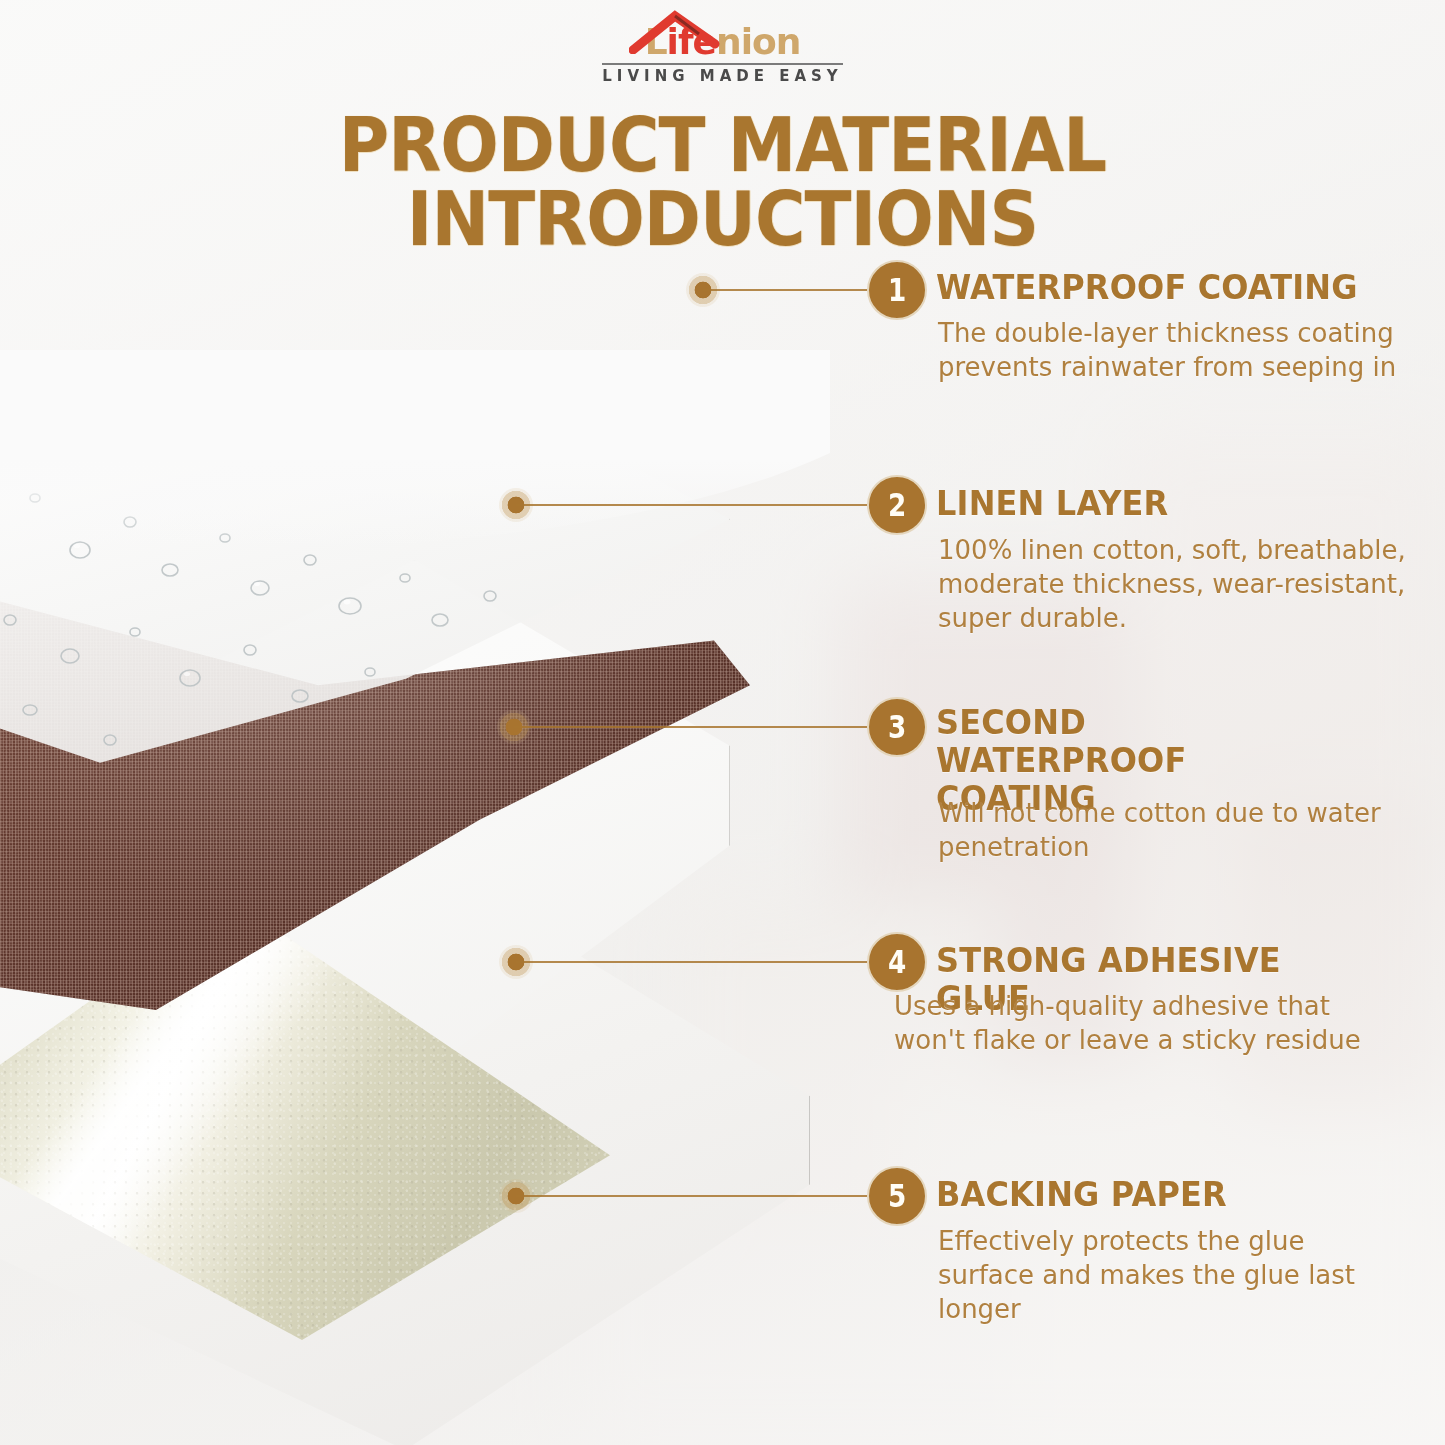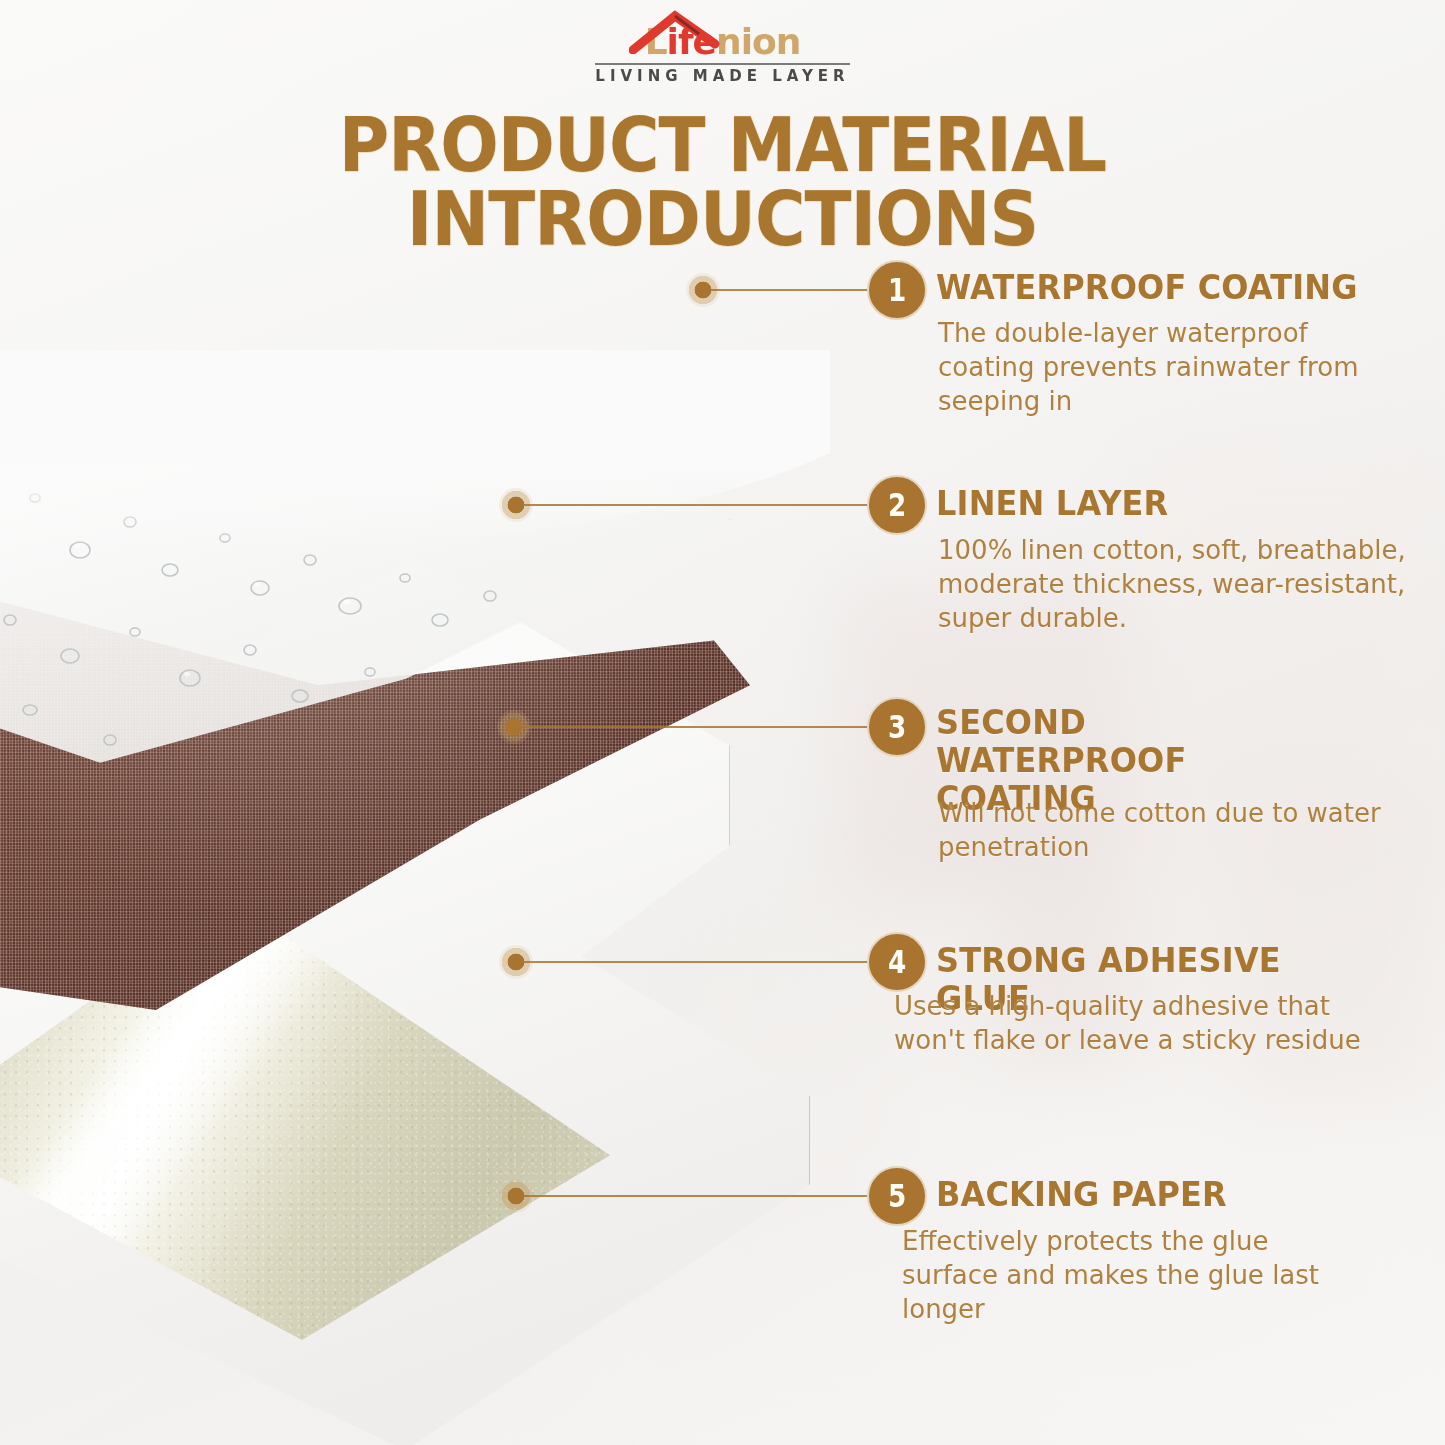--- a/index.html
+++ b/index.html
@@ -153,21 +153,21 @@
   <div class="bg-veil"></div>
 
   <div class="logo">
     <div class="logo-word">
       <svg class="logo-roof" viewBox="0 0 118 44">
         <path d="M4 40 L46 6 L86 34" fill="none" stroke="#e03a2f" stroke-width="9" stroke-linecap="round"></path>
         <path d="M46 6 L70 24" fill="none" stroke="#8a2a22" stroke-width="3"></path>
       </svg>
       <span class="t">L</span><span class="r">ife</span><span class="t">nion</span>
     </div>
-    <div class="logo-sub">LIVING   MADE   LAYER</div>
+    <div class="logo-sub">LIVING   MADE   EASY</div>
   </div>
 
   <div class="title">PRODUCT MATERIAL INTRODUCTIONS</div>
 
   <div class="art">
     <div class="sheet backing"></div>
     <div class="sheet backing-edge"></div>
 
     <div class="sheet coat2"></div>
     <div class="sheet coat2-edge"></div>
@@ -225,21 +225,21 @@
     <div class="sheet toplight"></div>
   </div>
 
   <div class="callout">
     <div class="dot" style="left:703px;top:290px"></div>
     <div class="lead" style="left:703px;top:290px;width:164px"></div>
     <div class="badge" style="left:897px;top:290px">
         <span>1</span>
       </div>
     <div class="c-head" style="left:936px;top:268px;width:470px">WATERPROOF COATING</div>
-    <div class="c-body" style="left:938px;top:317px;width:460px">The double-layer waterproof coating prevents rainwater from seeping in</div>
+    <div class="c-body" style="left:938px;top:317px;width:460px">The double-layer thickness coating prevents rainwater from seeping in</div>
   </div>
 
   <div class="callout">
     <div class="dot" style="left:516px;top:505px"></div>
     <div class="lead" style="left:516px;top:505px;width:351px"></div>
     <div class="badge" style="left:897px;top:505px">
         <span>2</span>
       </div>
     <div class="c-head" style="left:936px;top:484px;width:470px">LINEN LAYER</div>
     <div class="c-body" style="left:938px;top:534px;width:470px">100% linen cotton, soft, breathable, moderate thickness, wear-resistant, super durable.</div>
@@ -265,16 +265,16 @@
     <div class="c-body" style="left:894px;top:990px;width:468px">Uses a high-quality adhesive that won't flake or leave a sticky residue</div>
   </div>
 
   <div class="callout">
     <div class="dot" style="left:516px;top:1196px"></div>
     <div class="lead" style="left:516px;top:1196px;width:351px"></div>
     <div class="badge" style="left:897px;top:1196px">
         <span>5</span>
       </div>
     <div class="c-head" style="left:936px;top:1175px;width:470px">BACKING PAPER</div>
-    <div class="c-body" style="left:902px;top:1225px;width:462px">Effectively protects the glue surface and makes the glue last longer</div>
+    <div class="c-body" style="left:938px;top:1225px;width:462px">Effectively protects the glue surface and makes the glue last longer</div>
   </div>
 
 </div>
 
 </body></html>

